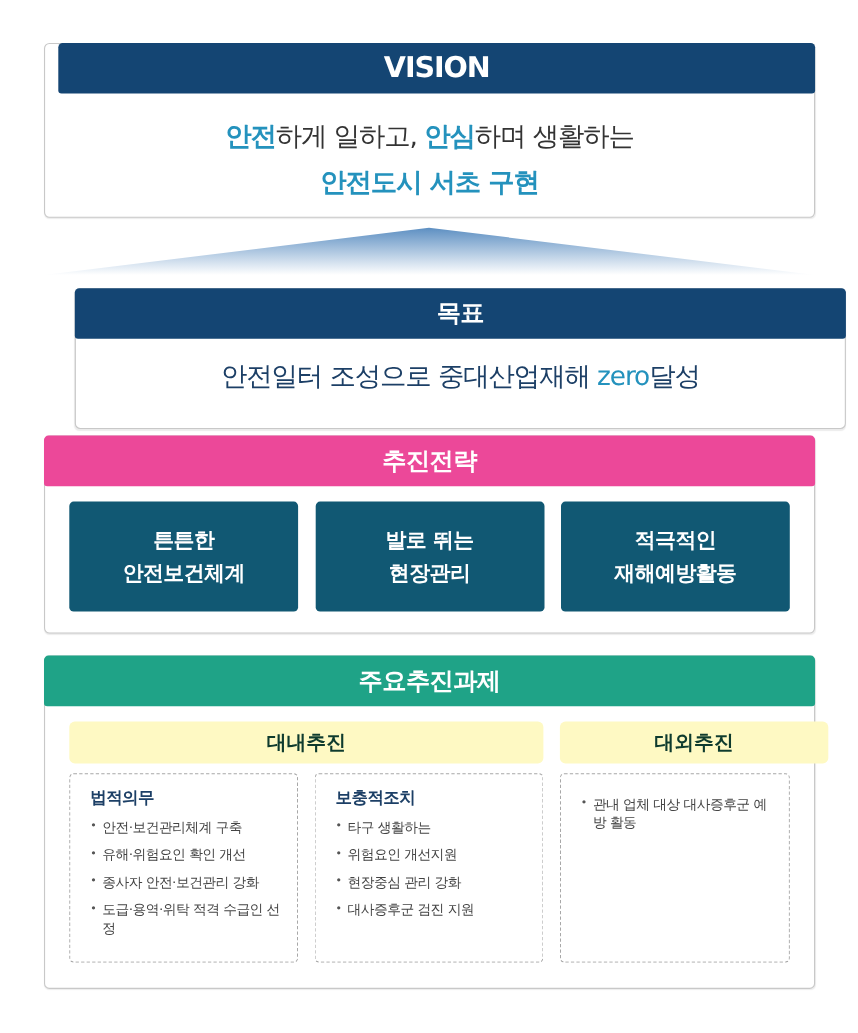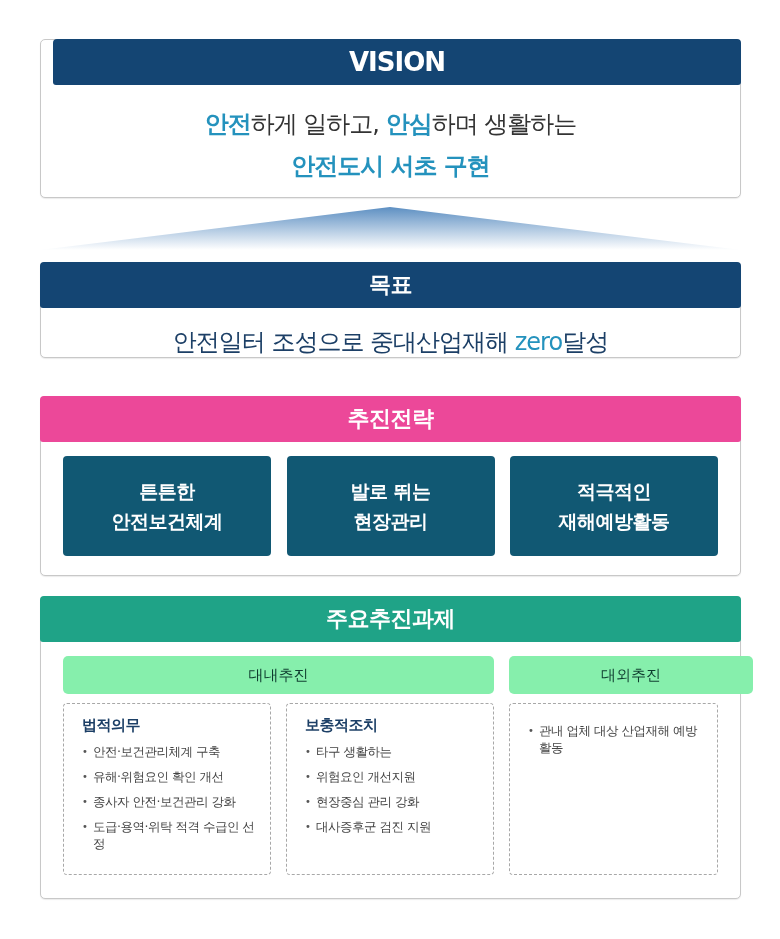--- a/index.html
+++ b/index.html
@@ -21,36 +21,36 @@
   .teal { background: #ec4899; }
   .green { background: #1fa387; }
 
   #vision { top: 39px; height: 159px; }
   #vision .panel-head { font-size: 26px; letter-spacing: -1px; margin-left: 12px; }
   .vision-body { text-align: center; padding-top: 18px; line-height: 42px; font-size: 24px; color: #333; letter-spacing: -1px; }
   .accent { color: #2492bd; font-weight: bold; }
 
   .arrow { position: absolute; left: 40px; top: 206px; width: 701px; height: 46px; }
 
-  #goal { top: 262px; height: 96px; }
+  #goal { top: 262px; height: 128px; margin-left: 28px; }
   .goal-body { text-align: center; padding-top: 18px; font-size: 24px; color: #1c3f66; letter-spacing: -1px; }
   .goal-body .zero { color: #2492bd; }
 
   #strategy { top: 396px; height: 180px; }
   .cards { position: absolute; top: 59px; left: 22px; right: 22px; display: flex; justify-content: space-between; }
   .card {
     width: 208px; height: 100px; background: #115873; border-radius: 4px;
     color: #fff; font-weight: bold; font-size: 19px; line-height: 30px;
     display: flex; flex-direction: column; align-items: center; justify-content: center; letter-spacing: -0.5px;
   }
 
   #tasks { top: 596px; height: 303px; }
   .sub-head {
-    position: absolute; top: 59px; height: 38px; background: #86efac; border-radius: 5px;
-    color: #0e3b2e; font-weight: normal; font-size: 15px; display: flex; align-items: center; justify-content: center;
+    position: absolute; top: 59px; height: 38px; background: #fef9c3; border-radius: 5px;
+    color: #0e3b2e; font-weight: bold; font-size: 18px; display: flex; align-items: center; justify-content: center;
   }
   .sub-internal { left: 22px; width: 431px; }
   .sub-external { left: 468px; width: 244px; }
 
   .box {
     position: absolute; top: 106px; height: 172px; border: 1px dashed #a8a8a8; border-radius: 4px; padding: 12px 10px 0 18px;
   }
   .box1 { left: 22px; width: 208px; }
   .box2 { left: 245px; width: 208px; }
   .box3 { left: 468px; width: 209px; padding-top: 18px; }
@@ -127,16 +127,16 @@
     <ul>
       <li>타구 생활하는</li>
       <li>위험요인 개선지원</li>
       <li>현장중심 관리 강화</li>
       <li>대사증후군 검진 지원</li>
     </ul>
   </div>
 
   <div class="box box3">
     <ul>
-      <li>관내 업체 대상 산업재해 예방 활동</li>
+      <li>관내 업체 대상 대사증후군 예방 활동</li>
     </ul>
   </div>
 </div>
 
 </body></html>

